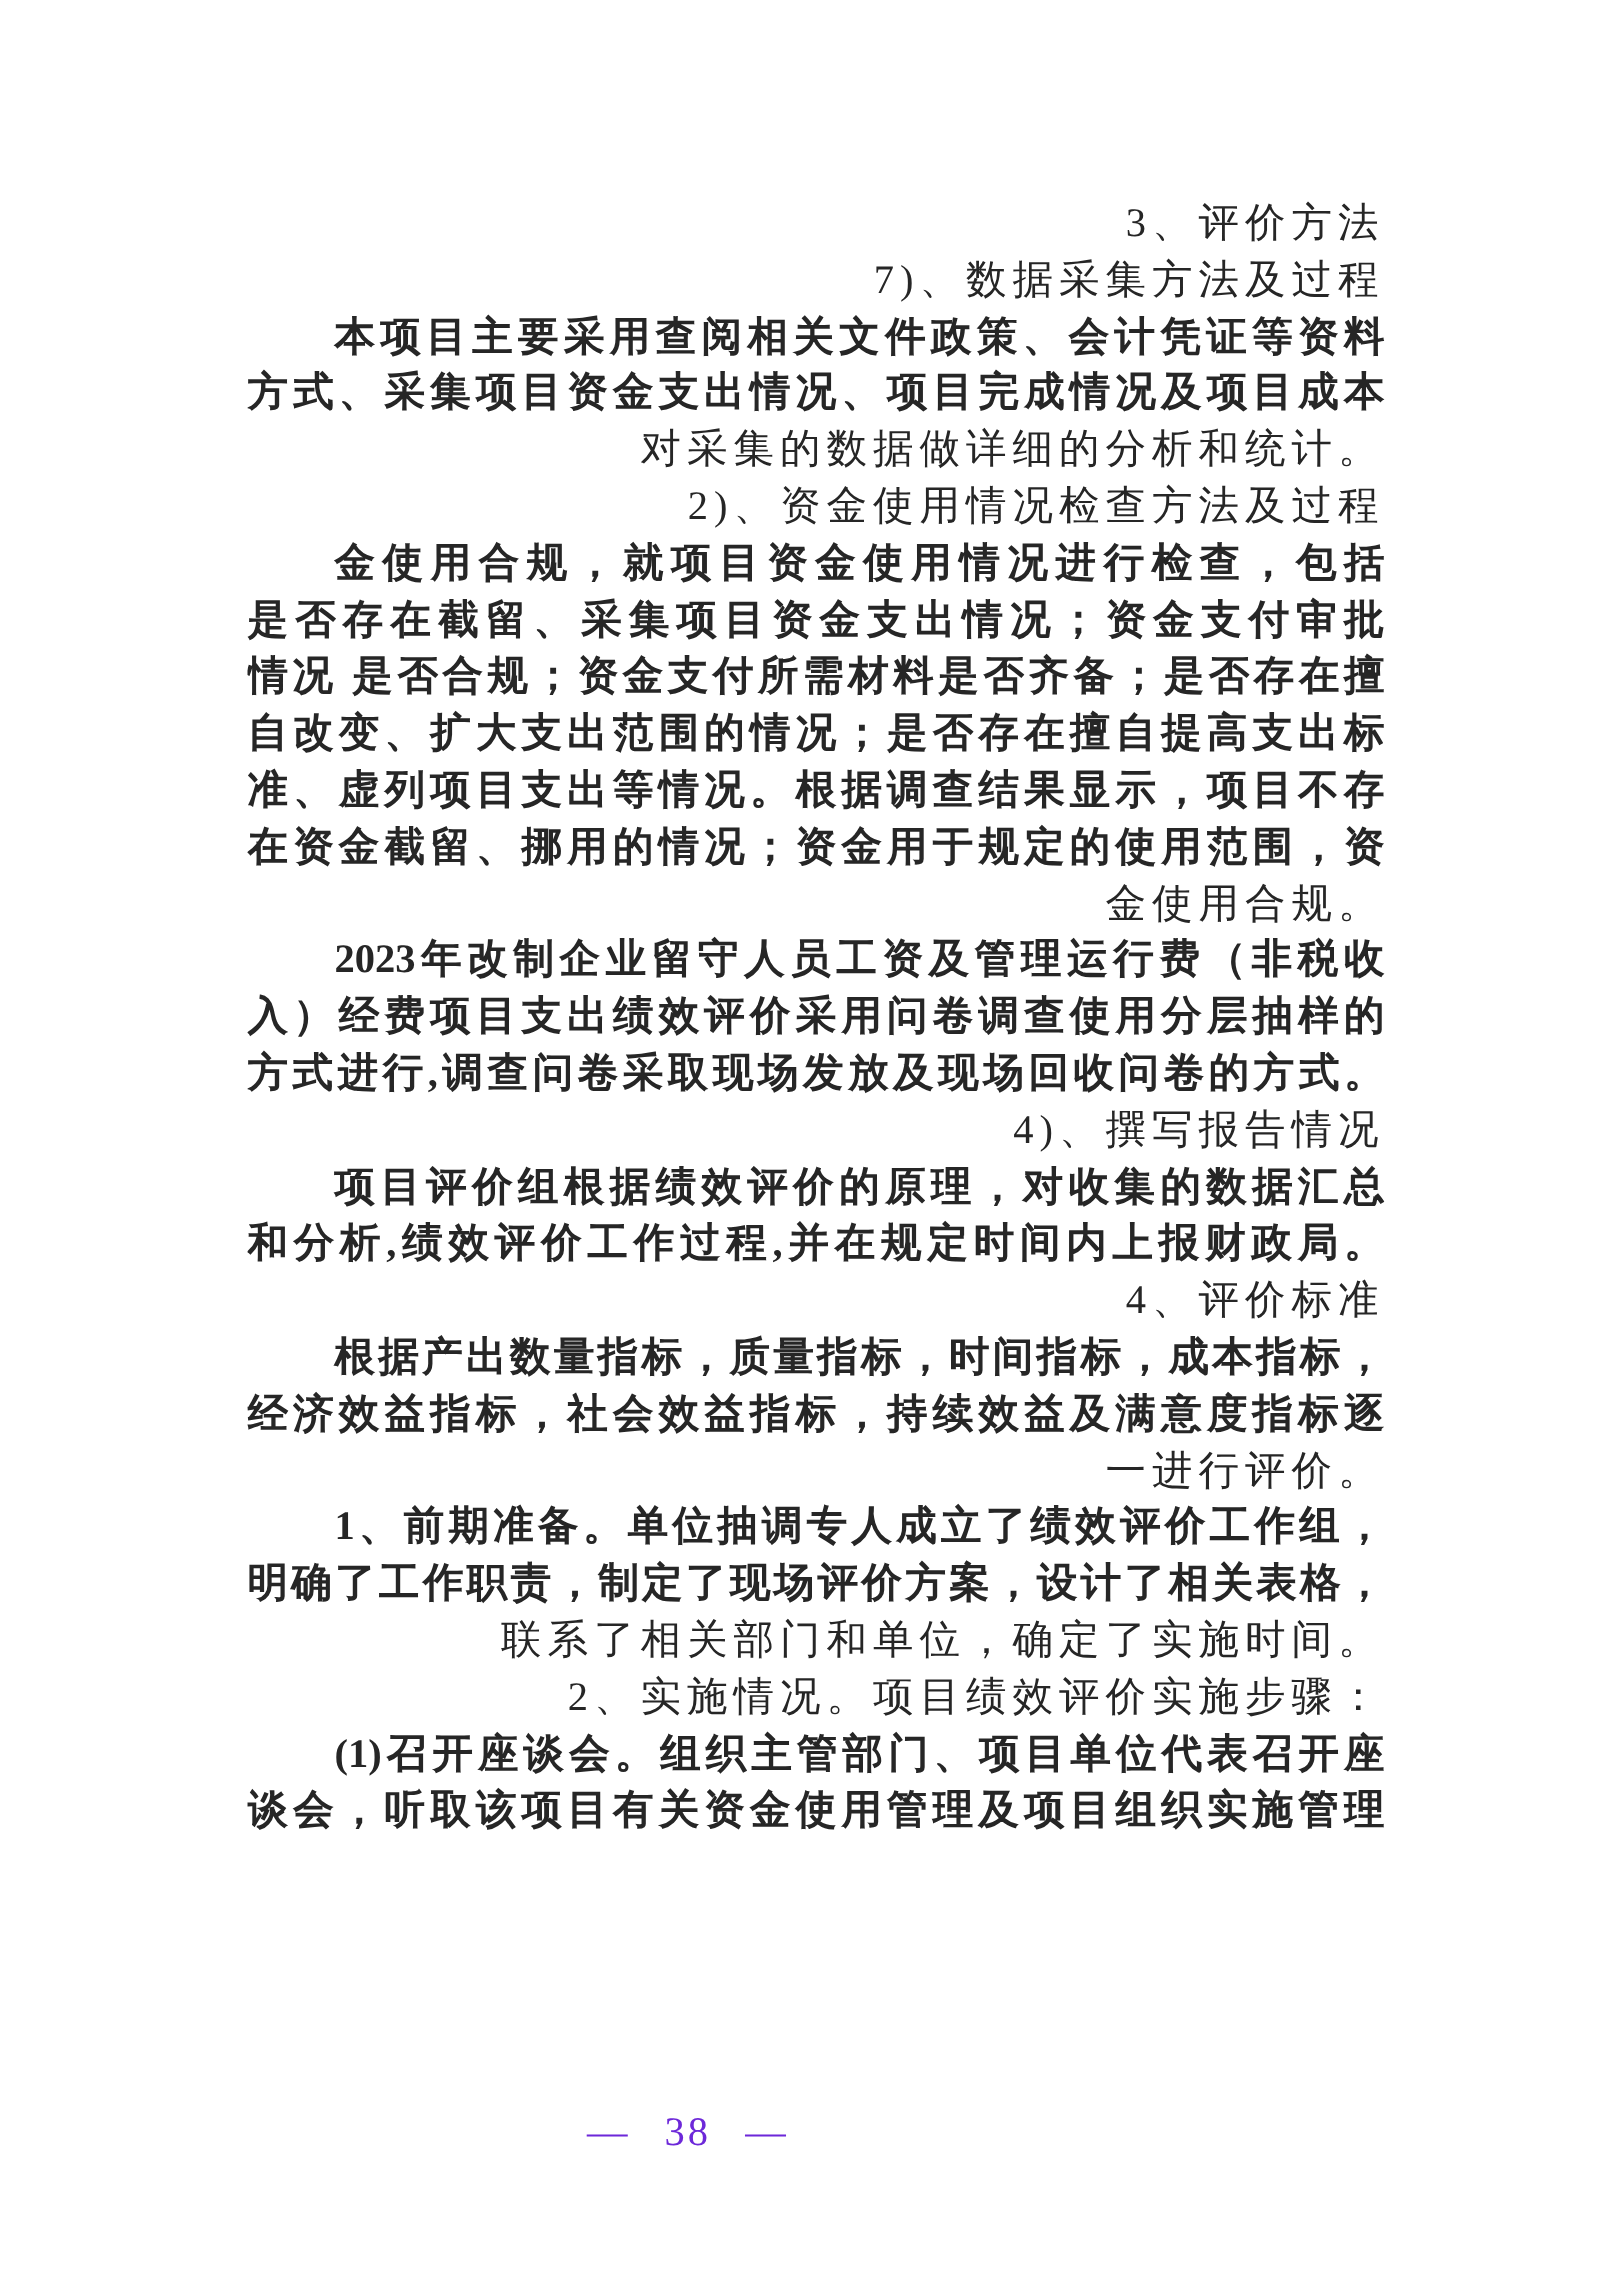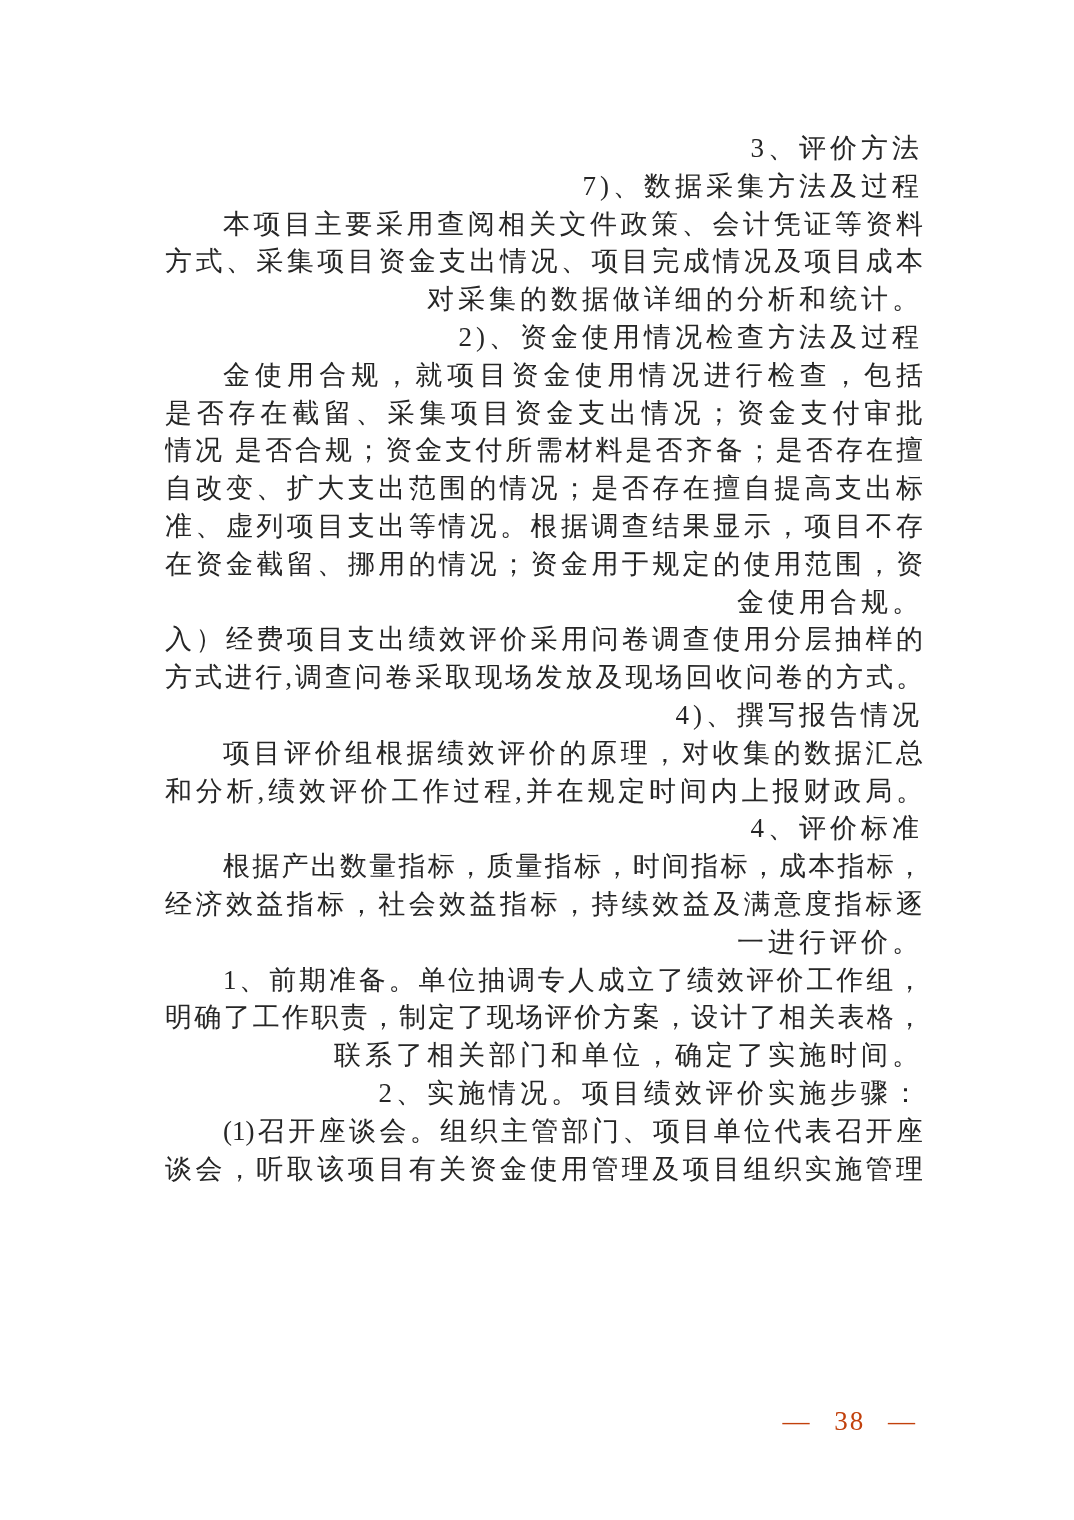--- a/index.html
+++ b/index.html
@@ -29,56 +29,58 @@
     color: #262626;
     font-weight: 400;
     text-align: right;
   }
   .line.just {
     letter-spacing: normal;
     white-space: normal;
     text-align: justify;
     text-align-last: justify;
     overflow: hidden;
+    font-weight: bold;
   }
   .line.ind {
     padding-left: 58px;
   }
   .line.ind.just {
     
   }
   .footer {
     position: absolute;
     top: 1406px;
     left: 0;
     width: 917px;
-    text-align: right;
+    text-align: center;
     font-size: 27px;
     letter-spacing: 2px;
     word-spacing: 14px;
-    color: #c2410c;
+    color: #6d28d9;
   }
 </style>
 </head>
 <body>
 
 <div class="doc">
   <div class="line ind">3、评价方法</div>
   <div class="line ind">7)、数据采集方法及过程</div>
   <div class="line ind just">本项目主要采用查阅相关文件政策、会计凭证等资料</div>
   <div class="line just">方式、采集项目资金支出情况、项目完成情况及项目成本</div>
   <div class="line">对采集的数据做详细的分析和统计。</div>
   <div class="line ind">2)、资金使用情况检查方法及过程</div>
   <div class="line ind just">金使用合规，就项目资金使用情况进行检查，包括</div>
   <div class="line just">是否存在截留、采集项目资金支出情况；资金支付审批</div>
   <div class="line just">情况 是否合规；资金支付所需材料是否齐备；是否存在擅</div>
   <div class="line just">自改变、扩大支出范围的情况；是否存在擅自提高支出标</div>
   <div class="line just">准、虚列项目支出等情况。根据调查结果显示，项目不存</div>
   <div class="line just">在资金截留、挪用的情况；资金用于规定的使用范围，资</div>
   <div class="line">金使用合规。</div>
+  <div class="line ind just">2023年改制企业留守人员工资及管理运行费（非税收</div>
   <div class="line just">入）经费项目支出绩效评价采用问卷调查使用分层抽样的</div>
   <div class="line just">方式进行,调查问卷采取现场发放及现场回收问卷的方式。</div>
   <div class="line ind">4)、撰写报告情况</div>
   <div class="line ind just">项目评价组根据绩效评价的原理，对收集的数据汇总</div>
   <div class="line just">和分析,绩效评价工作过程,并在规定时间内上报财政局。</div>
   <div class="line ind">4、评价标准</div>
   <div class="line ind just">根据产出数量指标，质量指标，时间指标，成本指标，</div>
   <div class="line just">经济效益指标，社会效益指标，持续效益及满意度指标逐</div>
   <div class="line">一进行评价。</div>
   <div class="line ind just">1、前期准备。单位抽调专人成立了绩效评价工作组，</div>

